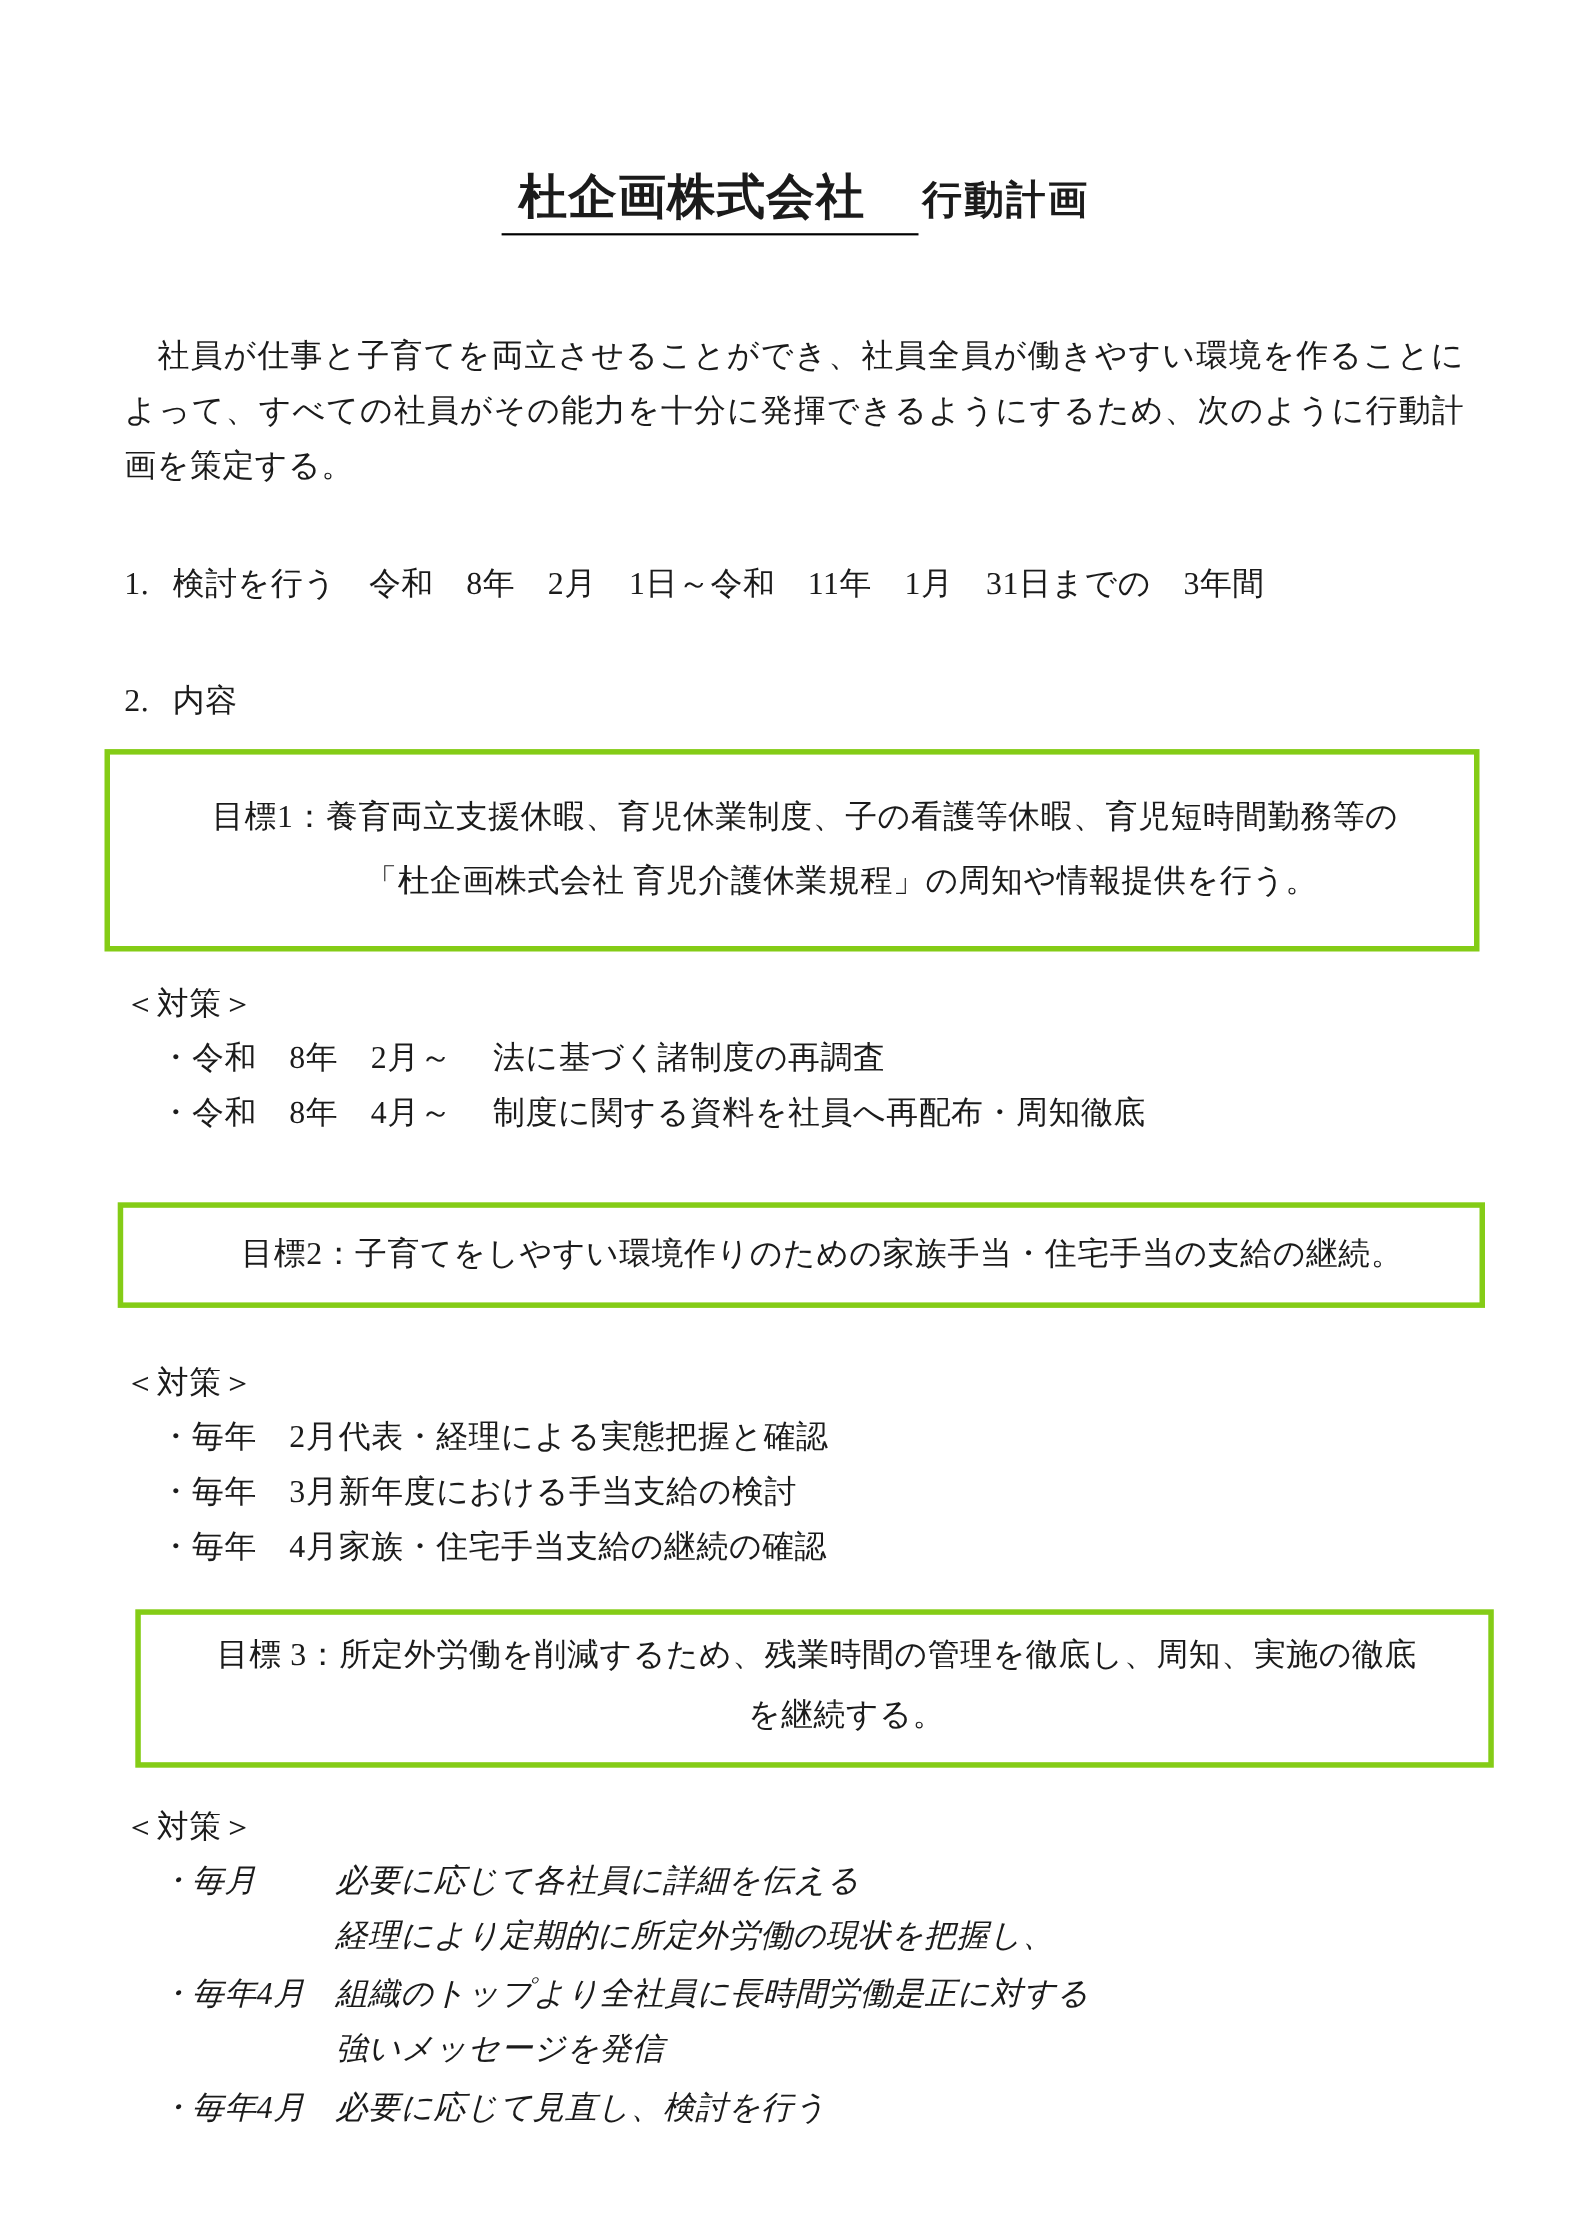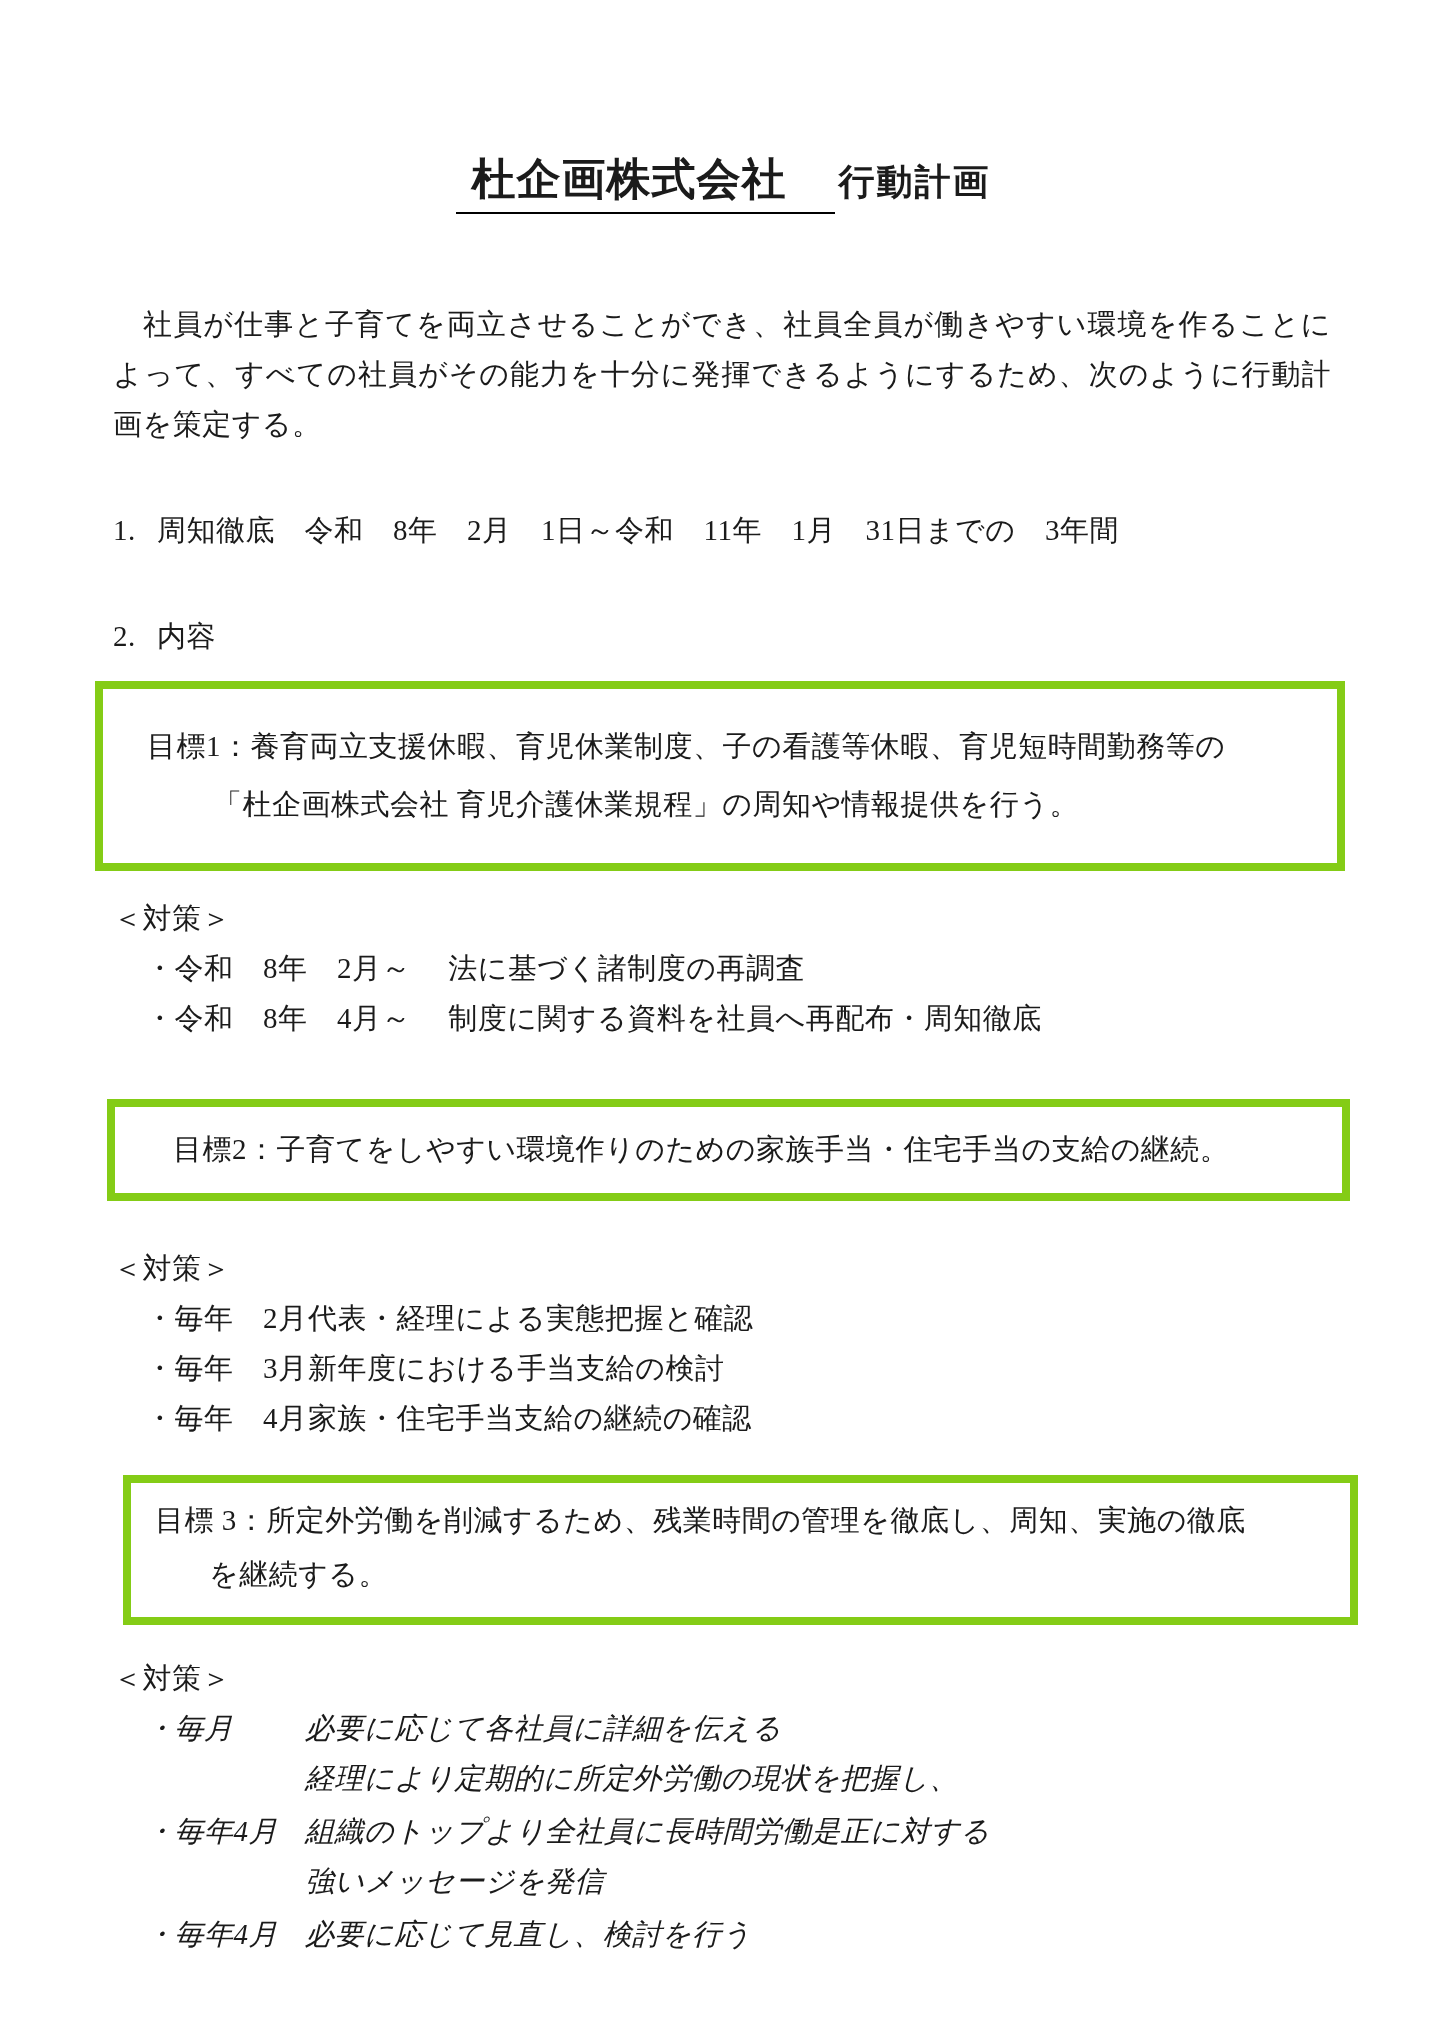--- a/index.html
+++ b/index.html
@@ -16,21 +16,21 @@
   .title-subtitle{font-size:36px;letter-spacing:2px;margin-left:4px;}
 
   .intro{font-size:29px;line-height:50px;letter-spacing:0.5px;text-align:justify;margin:0 0 62px 0;width:1218px;}
 
   .numbered{font-size:29px;letter-spacing:0.5px;}
   .num{display:inline-block;min-width:44px;}
   .plan-period{margin:0 0 66px 0;}
   .contents-heading{margin:0 0 24px 0;}
 
   
-  .goal-box{box-sizing:border-box;border:8px solid #84cc16;font-size:29px;letter-spacing:0.5px;}
+  .goal-box{box-sizing:border-box;border:5px solid #84cc16;font-size:29px;letter-spacing:0.5px;text-align:center;}
   .goal-box-1{width:1250px;margin-left:-18px;padding:28px 20px 30px 44px;line-height:58px;}
   .goal-box-1 .gline2{padding-left:66px;}
   .goal-box-2{width:1243px;margin:56px 0 0 -6px;padding:25px 20px 27px 58px;line-height:34px;}
   .goal-box-3{width:1235px;margin:32px 0 0 10px;padding:10px 20px 16px 24px;line-height:54px;}
   .goal-box-3 .gline2{padding-left:54px;}
 
   
   .measures-heading{font-size:29px;letter-spacing:0.5px;margin:28px 0 4px 0;}
   .m1{margin-top:26px;}
   .m2{margin-top:48px;}
@@ -47,21 +47,21 @@
 
 <div class="page">
 
   <h1 class="doc-title">
     <span class="title-company">杜企画株式会社</span><span class="title-subtitle">行動計画</span>
   </h1>
 
   <p class="intro">　社員が仕事と子育てを両立させることができ、社員全員が働きやすい環境を作ることによって、すべての社員がその能力を十分に発揮できるようにするため、次のように行動計画を策定する。</p>
 
   <div class="numbered plan-period">
-    <span class="num">1.</span><span>周知徹底　令和　8年　2月　1日～令和　11年　1月　31日までの　3年間</span>
+    <span class="num">1.</span><span>検討を行う　令和　8年　2月　1日～令和　11年　1月　31日までの　3年間</span>
   </div>
 
   <div class="numbered contents-heading">
     <span class="num">2.</span><span>内容</span>
   </div>
 
   <div class="goal-box goal-box-1">
     <div class="gline1">目標1：養育両立支援休暇、育児休業制度、子の看護等休暇、育児短時間勤務等の</div>
     <div class="gline2">「杜企画株式会社 育児介護休業規程」の周知や情報提供を行う。</div>
   </div>

